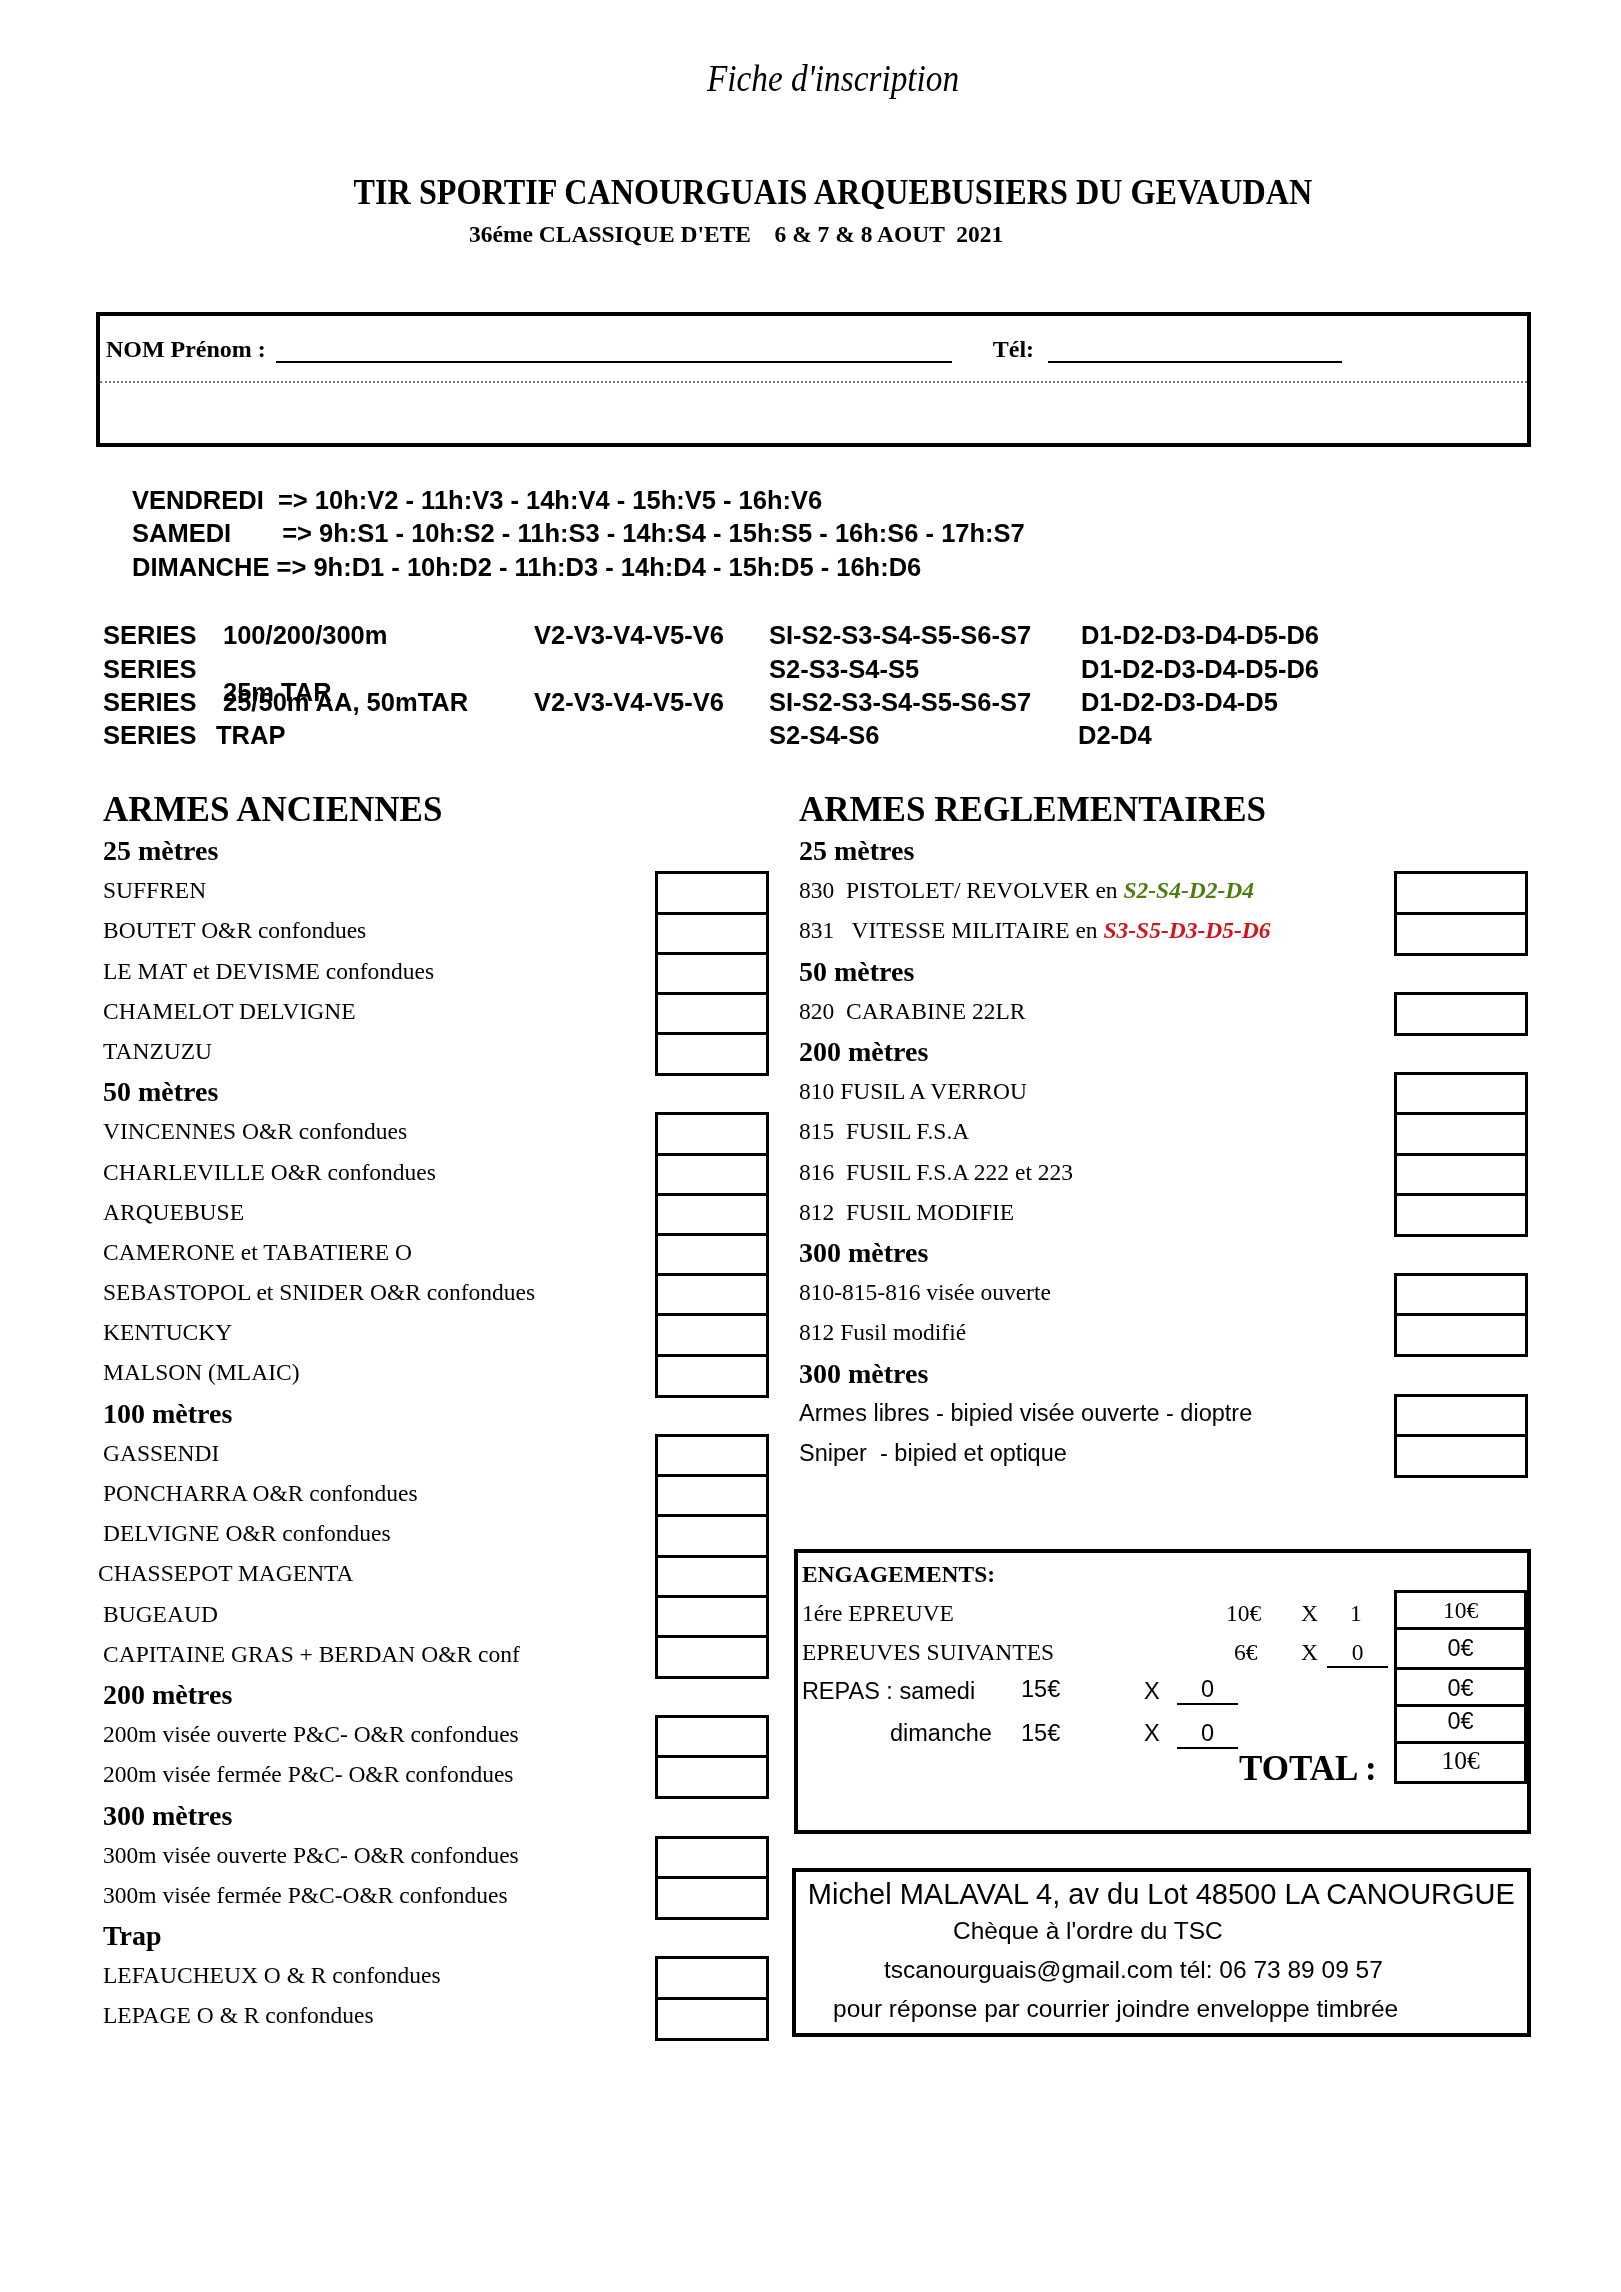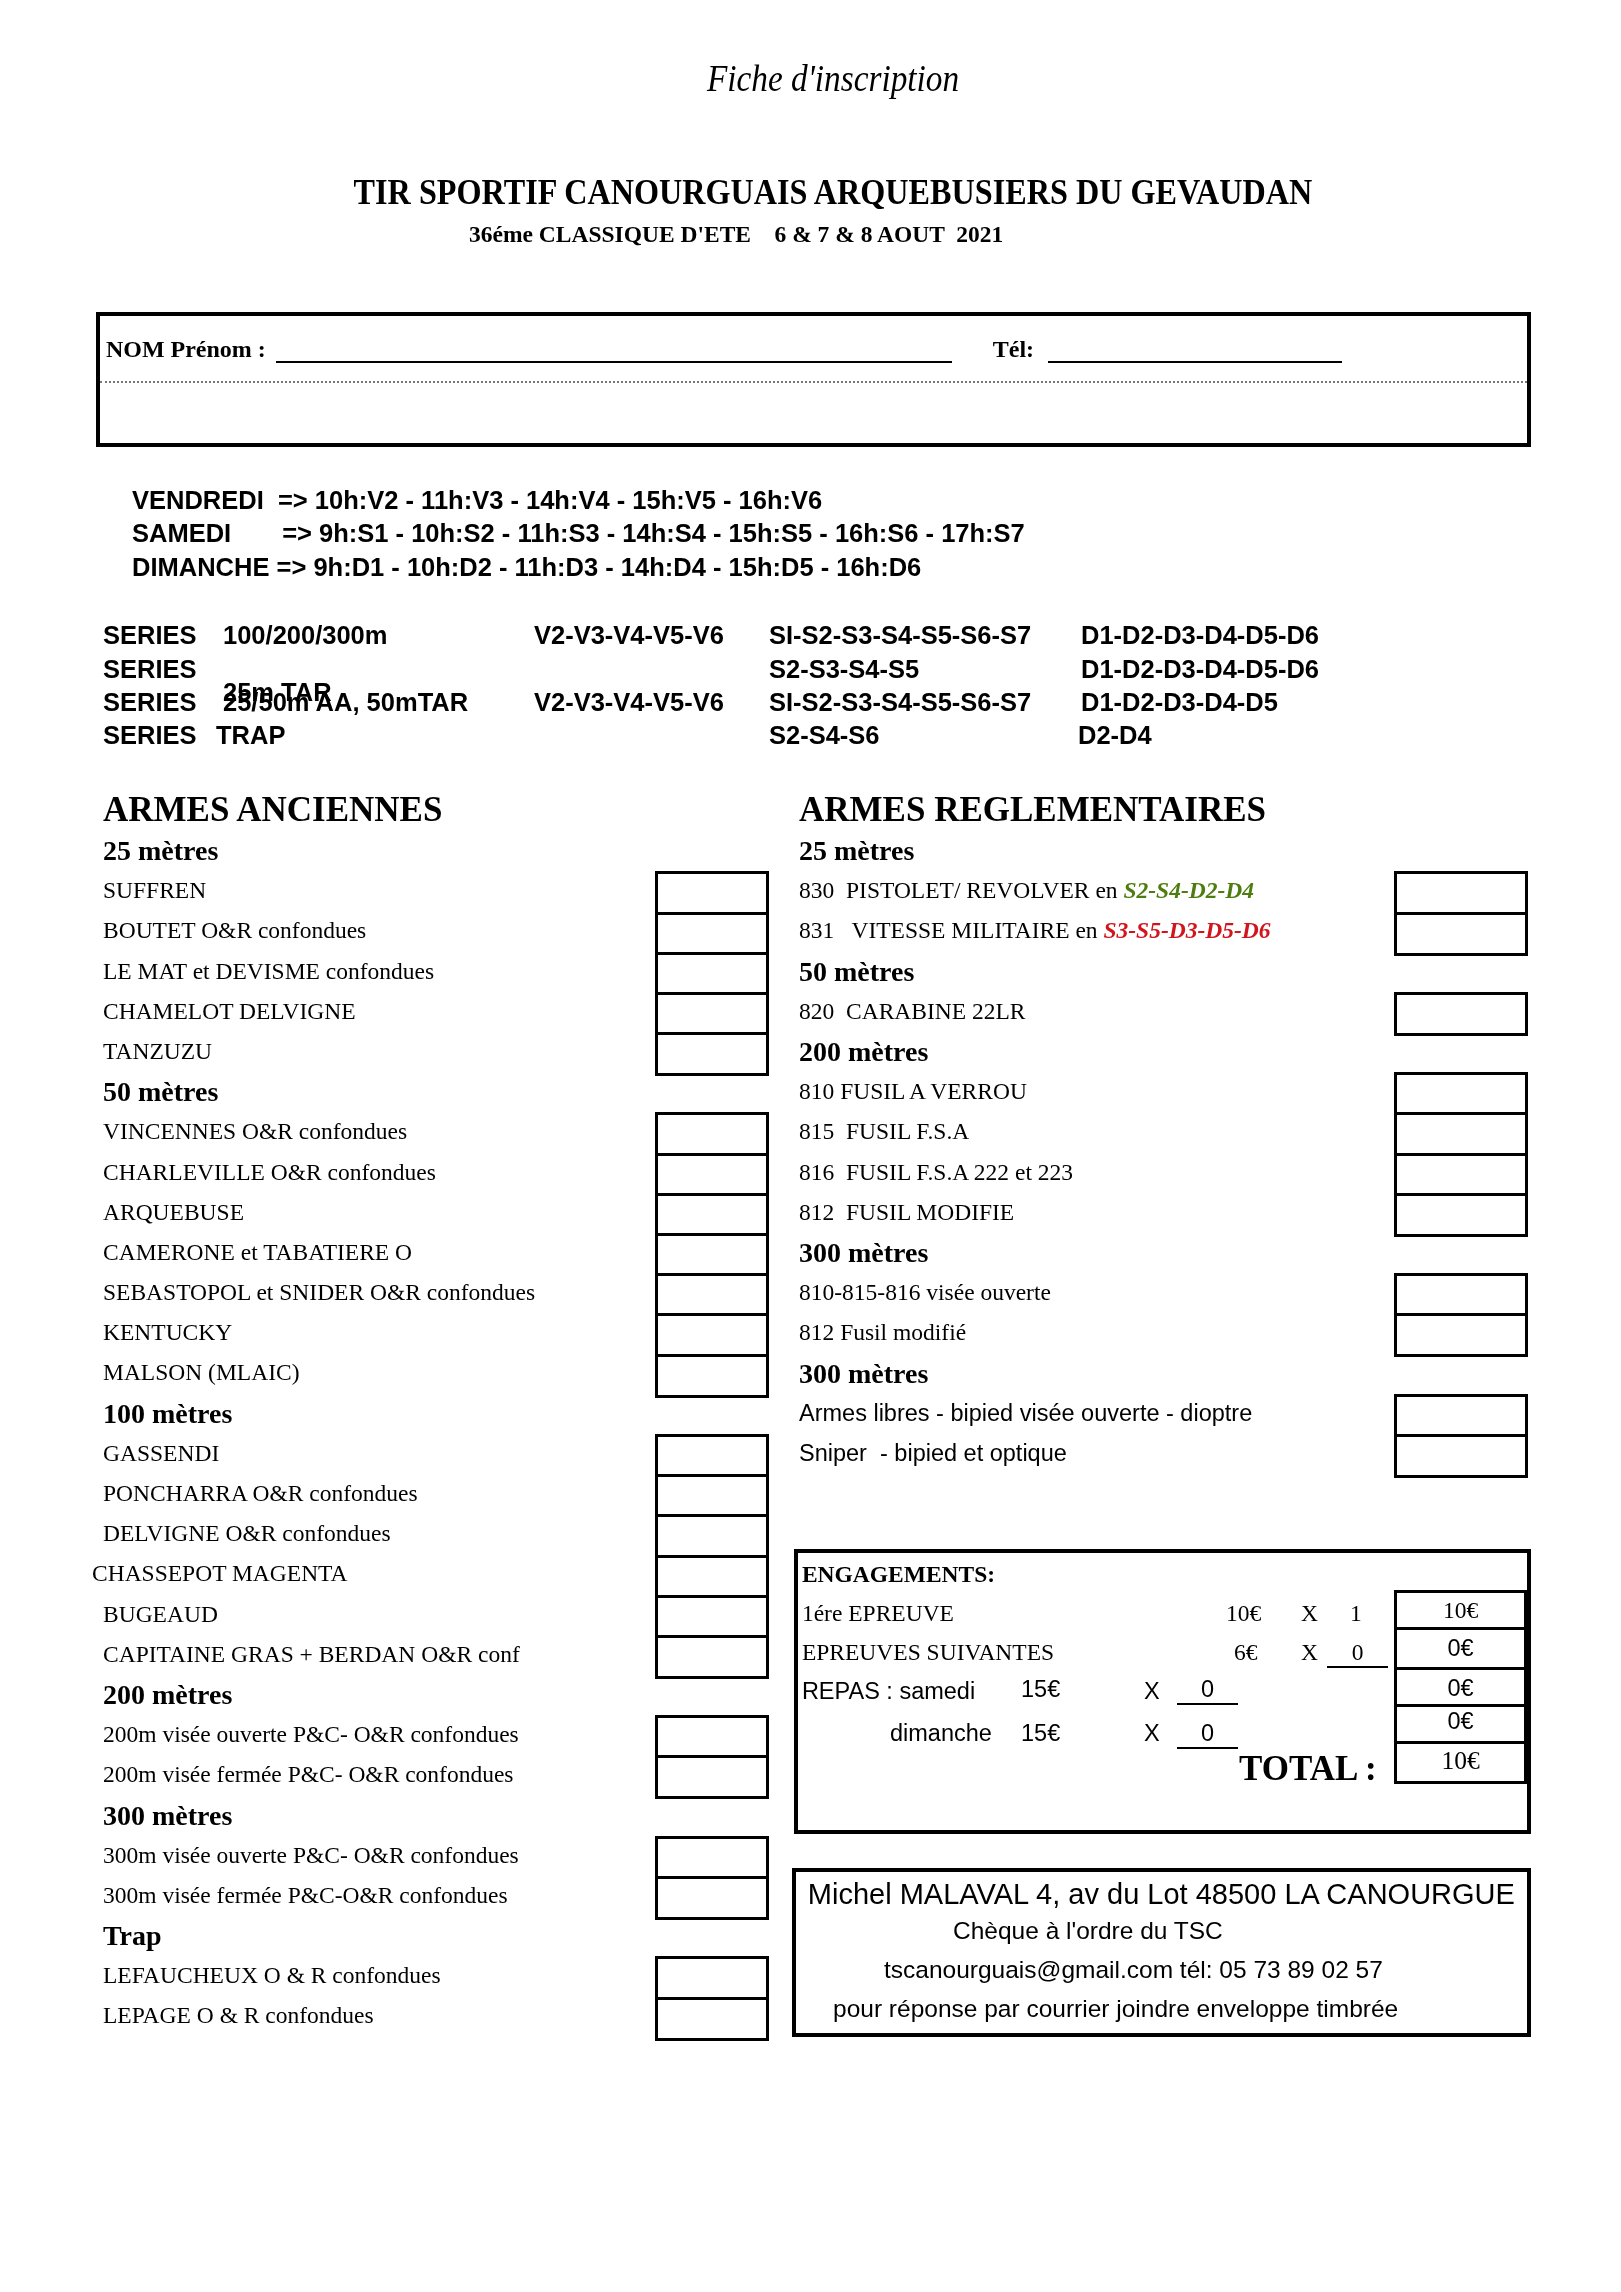--- a/index.html
+++ b/index.html
@@ -109,21 +109,21 @@
     <div class="cb" style="left: 655px; top: 1313px; width: 114px; height: 44px;"></div>
     <div class="abs serif item" style="left: 103px; top: 1359px;">MALSON (MLAIC)</div>
     <div class="cb" style="left: 655px; top: 1354px; width: 114px; height: 44px;"></div>
     <div class="abs serif sub" style="left: 103px; top: 1398px;">100 mètres</div>
     <div class="abs serif item" style="left: 103px; top: 1440px;">GASSENDI</div>
     <div class="cb" style="left: 655px; top: 1434px; width: 114px; height: 44px;"></div>
     <div class="abs serif item" style="left: 103px; top: 1480px;">PONCHARRA  O&amp;R confondues</div>
     <div class="cb" style="left: 655px; top: 1474px; width: 114px; height: 44px;"></div>
     <div class="abs serif item" style="left: 103px; top: 1520px;">DELVIGNE  O&amp;R confondues</div>
     <div class="cb" style="left: 655px; top: 1514px; width: 114px; height: 44px;"></div>
-    <div class="abs serif item" style="left: 92px; top: 1560px;">CHASSEPOT  MAGENTA</div>
+    <div class="abs serif item" style="left: 98px; top: 1560px;">CHASSEPOT  MAGENTA</div>
     <div class="cb" style="left: 655px; top: 1555px; width: 114px; height: 44px;"></div>
     <div class="abs serif item" style="left: 103px; top: 1601px;">BUGEAUD</div>
     <div class="cb" style="left: 655px; top: 1595px; width: 114px; height: 44px;"></div>
     <div class="abs serif item" style="left: 103px; top: 1641px;">CAPITAINE GRAS  + BERDAN O&amp;R conf</div>
     <div class="cb" style="left: 655px; top: 1635px; width: 114px; height: 44px;"></div>
     <div class="abs serif sub" style="left: 103px; top: 1679px;">200 mètres</div>
     <div class="abs serif item" style="left: 103px; top: 1721px;">200m visée ouverte P&amp;C- O&amp;R confondues</div>
     <div class="cb" style="left: 655px; top: 1715px; width: 114px; height: 44px;"></div>
     <div class="abs serif item" style="left: 103px; top: 1761px;">200m visée fermée P&amp;C- O&amp;R confondues</div>
     <div class="cb" style="left: 655px; top: 1755px; width: 114px; height: 44px;"></div>
@@ -198,16 +198,16 @@
   <div class="cb serif" style="left:596px;top:37px;width:133px;height:41px;font-size:23.5px;text-align:center;line-height:35px;">10€</div>
   <div class="cb sans" style="left:596px;top:74px;width:133px;height:43px;font-size:23.5px;text-align:center;line-height:37px;">0€</div>
   <div class="cb sans" style="left:596px;top:114px;width:133px;height:41px;font-size:23.5px;text-align:center;line-height:37px;">0€</div>
   <div class="cb sans" style="left:596px;top:151px;width:133px;height:41px;font-size:23.5px;text-align:center;line-height:29px;">0€</div>
   <div class="cb serif" style="left:596px;top:188px;width:133px;height:43px;font-size:25.5px;text-align:center;line-height:33px;">10€</div>
 </div>
 
 <div class="abs contact sans">
   <div class="abs" style="left:11.8px;top:5.9px;font-size:29px;">Michel MALAVAL   4, av du Lot 48500 LA CANOURGUE</div>
   <div class="abs" style="left:157px;top:45px;font-size:24.5px;">Chèque à l'ordre du TSC</div>
-  <div class="abs" style="left:88px;top:84px;font-size:24.5px;">tscanourguais@gmail.com  tél: 05 73 89 02 57</div>
+  <div class="abs" style="left:88px;top:84px;font-size:24.5px;">tscanourguais@gmail.com  tél: 06 73 89 09 57</div>
   <div class="abs" style="left:37px;top:123px;font-size:24.5px;">pour réponse par courrier joindre enveloppe timbrée</div>
 </div>
 
 
 </body></html>

